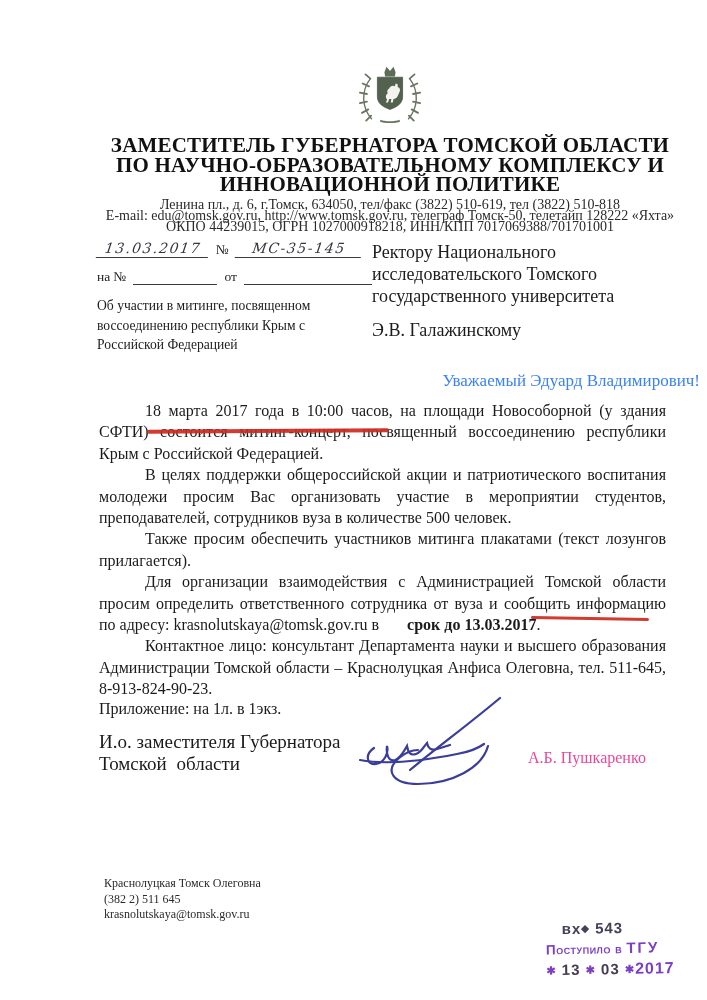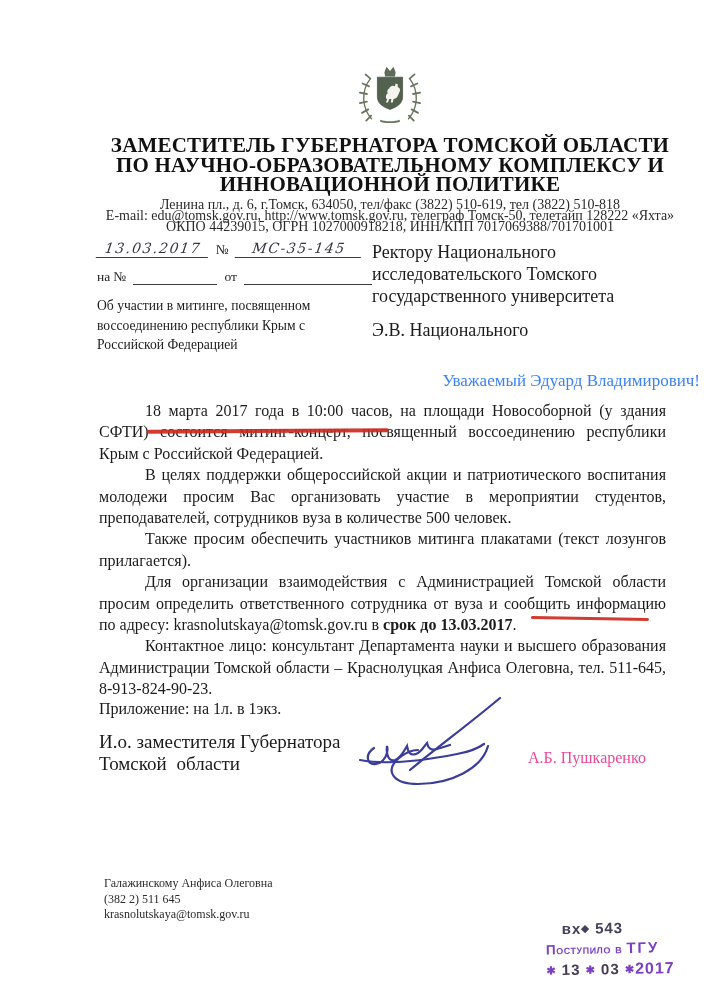--- a/index.html
+++ b/index.html
@@ -25,21 +25,21 @@
   .blank.b1{width:84px;} .blank.b2{width:128px;}
   
   .recipient{position:absolute;left:372px;top:241px;width:290px;font-size:18px;line-height:22px;color:#1c1c1c;}
   .recipient .name{margin-top:12px;}
   .subject{position:absolute;left:97px;top:296px;width:250px;font-size:13.6px;line-height:19.5px;color:#1c1c1c;}
   
   .salutation{position:absolute;left:133px;top:371px;width:567px;text-align:right;font-size:17px;color:#3b82f6;}
   .body-text{position:absolute;left:99px;top:400px;width:567px;font-size:16px;line-height:21.4px;
              text-align:justify;color:#1b1b1b;}
   .body-text p{margin:0;text-indent:46px;}
-  .b{font-weight:bold;}
+  .b{font-weight:bold;margin-left:24px;}
   .attachment{position:absolute;left:99px;top:700px;font-size:16px;color:#1b1b1b;}
   .signoff{position:absolute;left:99px;top:731px;font-size:19px;line-height:22px;color:#1b1b1b;}
   .signature{position:absolute;left:352px;top:690px;width:172px;height:102px;}
   .signer{position:absolute;left:528px;top:749px;font-size:16px;color:#ec4899;}
   
   .footer{position:absolute;left:104px;top:876px;font-size:12px;line-height:15.5px;color:#2a2a2a;}
   
   .redmark{position:absolute;height:3.6px;border-radius:2px;opacity:.92;}
   .redmark.m1{left:147px;top:429px;width:242px;transform:rotate(-0.4deg);}
   .redmark.m2{left:531px;top:617px;width:118px;height:3.2px;transform:rotate(0.9deg);}
@@ -96,21 +96,21 @@
       <span class="blank b1"></span>
       <span>от</span>
       <span class="blank b2"></span>
     </div>
   </div>
 
   <div class="recipient">
     <div>Ректору Национального</div>
     <div>исследовательского Томского</div>
     <div>государственного университета</div>
-    <div class="name">Э.В. Национального</div>
+    <div class="name">Э.В. Галажинскому</div>
   </div>
 
   <div class="subject">
     <div>Об участии в митинге, посвященном</div>
     <div>воссоединению республики Крым с</div>
     <div>Российской Федерацией</div>
   </div>
 
   <div class="salutation">Уважаемый Эдуард Владимирович!</div>
 
@@ -137,21 +137,21 @@
       <path d="M148,8 C122,30 82,60 58,80"></path>
       <path d="M22,58 c-9,6 -8,17 2,16 c8,-1 13,-11 11,-18 c-1,7 1,16 8,14 c6,-2 9,-9 12,-14 c1,6 3,10 9,8 c6,-2 8,-8 11,-11 c1,5 4,8 10,6 l13,-4"></path>
       <path d="M8,70 c26,5 62,1 97,-6 c12,-2 20,-5 27,-10"></path>
       <path d="M136,56 c-6,22 -36,38 -70,38 c-25,0 -34,-13 -19,-26 c6,-5 13,-8 19,-8"></path>
     </g>
   </svg>
 
   <div class="signer">А.Б. Пушкаренко</div>
 
   <div class="footer">
-    <div>Галажинскому Анфиса Олеговна</div>
+    <div>Краснолуцкая Томск Олеговна</div>
     <div>(382 2) 511 645</div>
     <div>krasnolutskaya@tomsk.gov.ru</div>
   </div>
 
   <div class="stamp">
     <div class="row1"><span>вх</span><span class="bullet">◆</span> <span>543</span></div>
     <div class="row2" style="color:#7b3fc4"><span>Поступило в </span><span class="org">ТГУ</span></div>
     <div class="row3">
       <span class="star" style="color:#7b3fc4">✱</span>
       <span>13</span>

